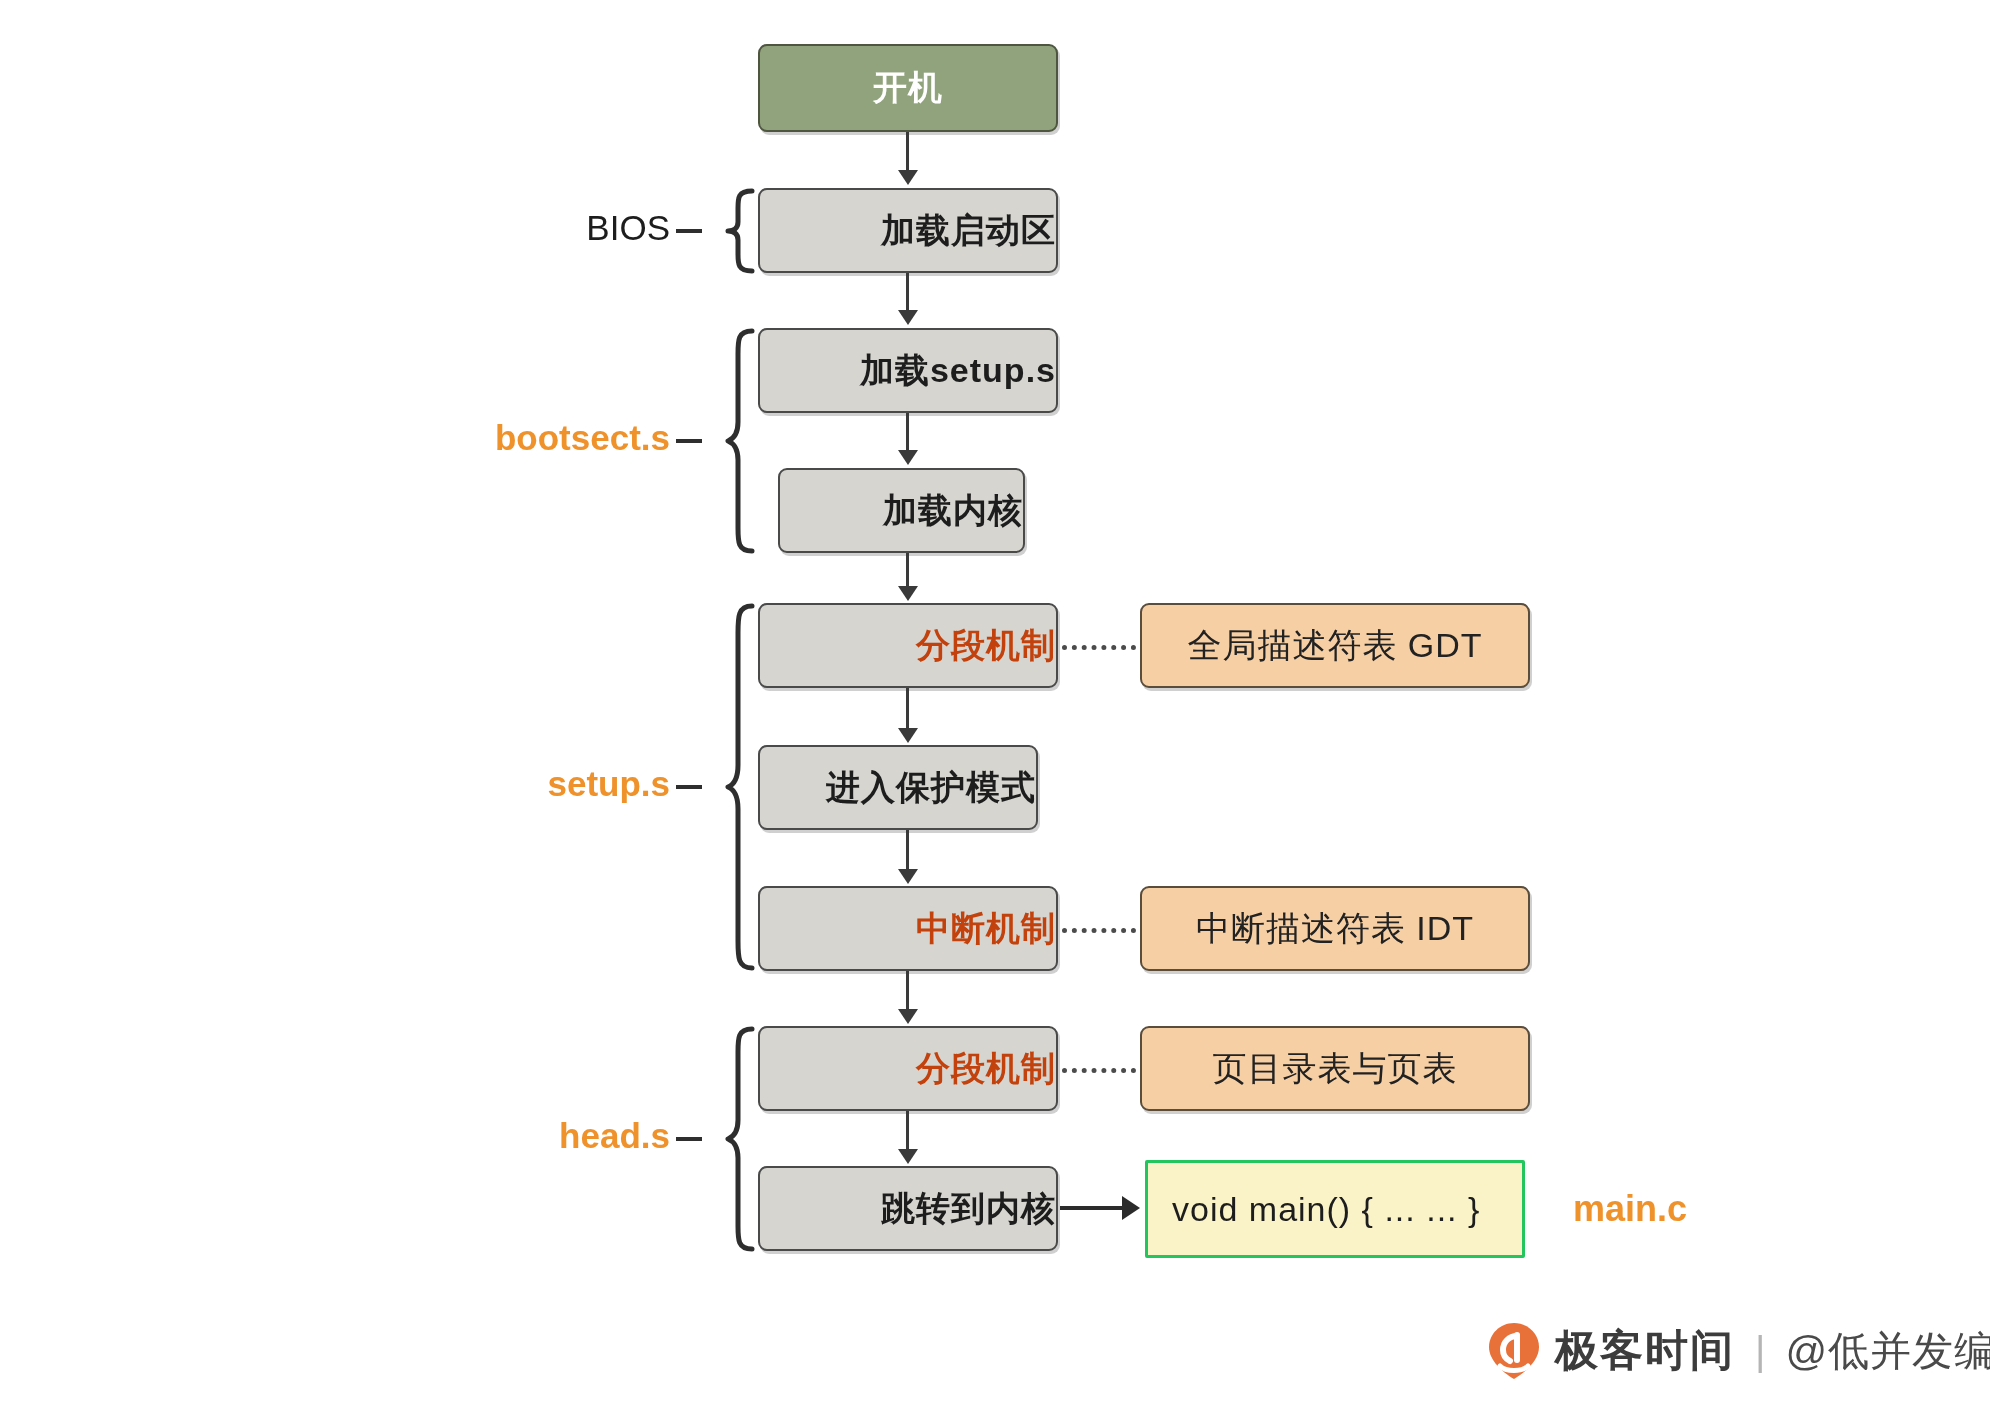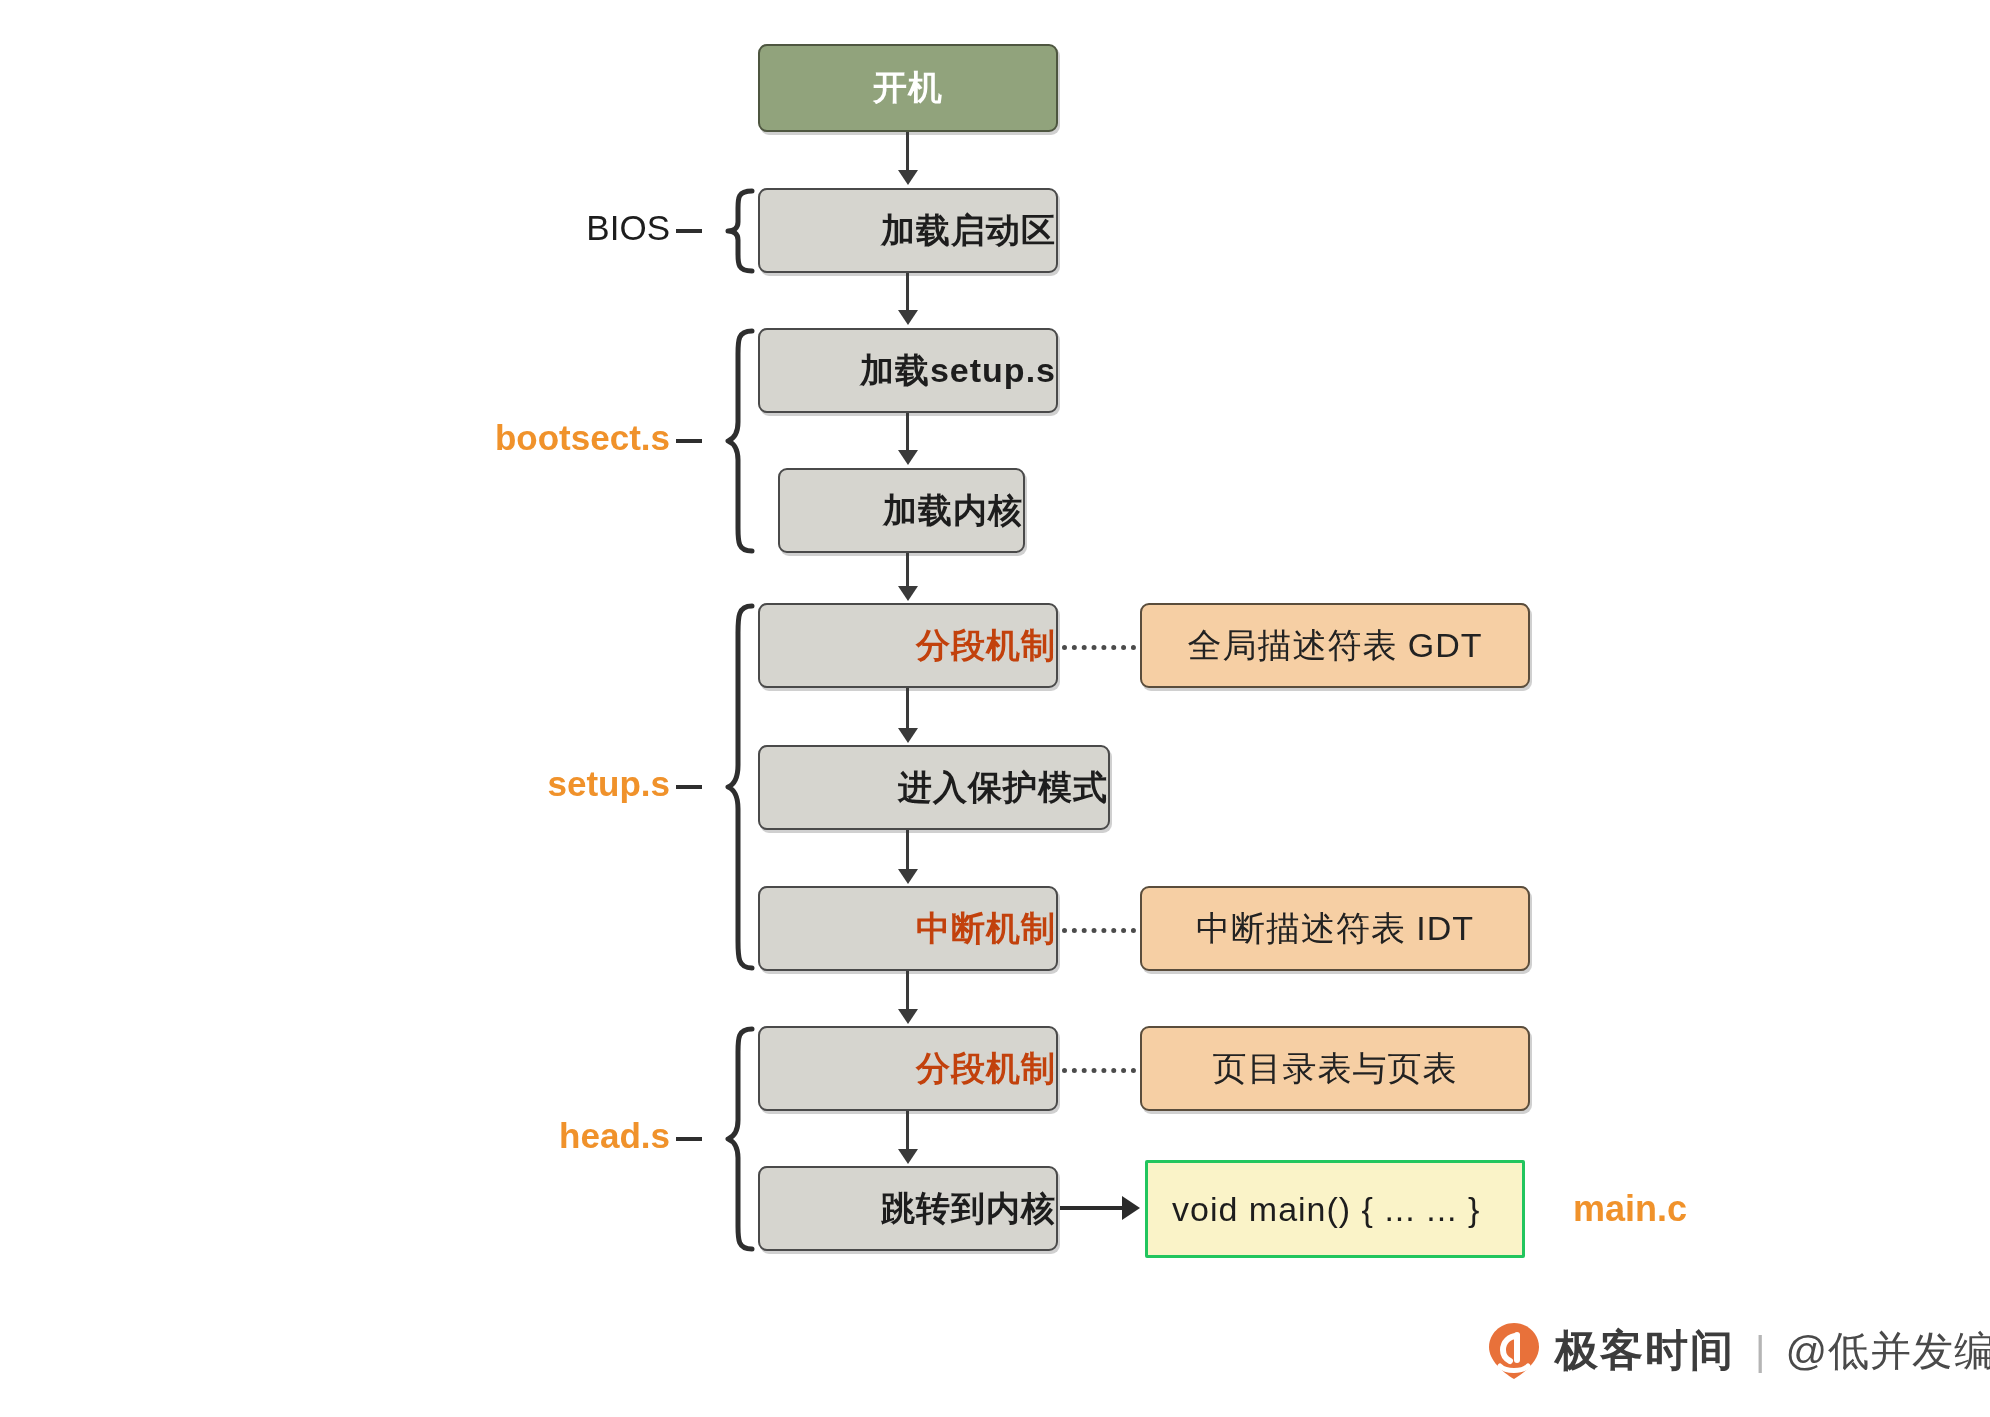--- a/index.html
+++ b/index.html
@@ -137,21 +137,21 @@
   </div>
 
   <div class="node step" style="left:778px; top:468px; width:247px; height:85px;">
     <span>加载内核</span>
   </div>
 
   <div class="node step blue" style="left:758px; top:603px; width:300px; height:85px;">
     <span>分段机制</span>
   </div>
 
-  <div class="node step" style="left:758px; top:745px; width:352px; height:85px;">
+  <div class="node step" style="left:758px; top:745px; width:280px; height:85px;">
     <span>进入保护模式</span>
   </div>
 
   <div class="node step blue" style="left:758px; top:886px; width:300px; height:85px;">
     <span>中断机制</span>
   </div>
 
   <div class="node step blue" style="left:758px; top:1026px; width:300px; height:85px;">
     <span>分段机制</span>
   </div>

